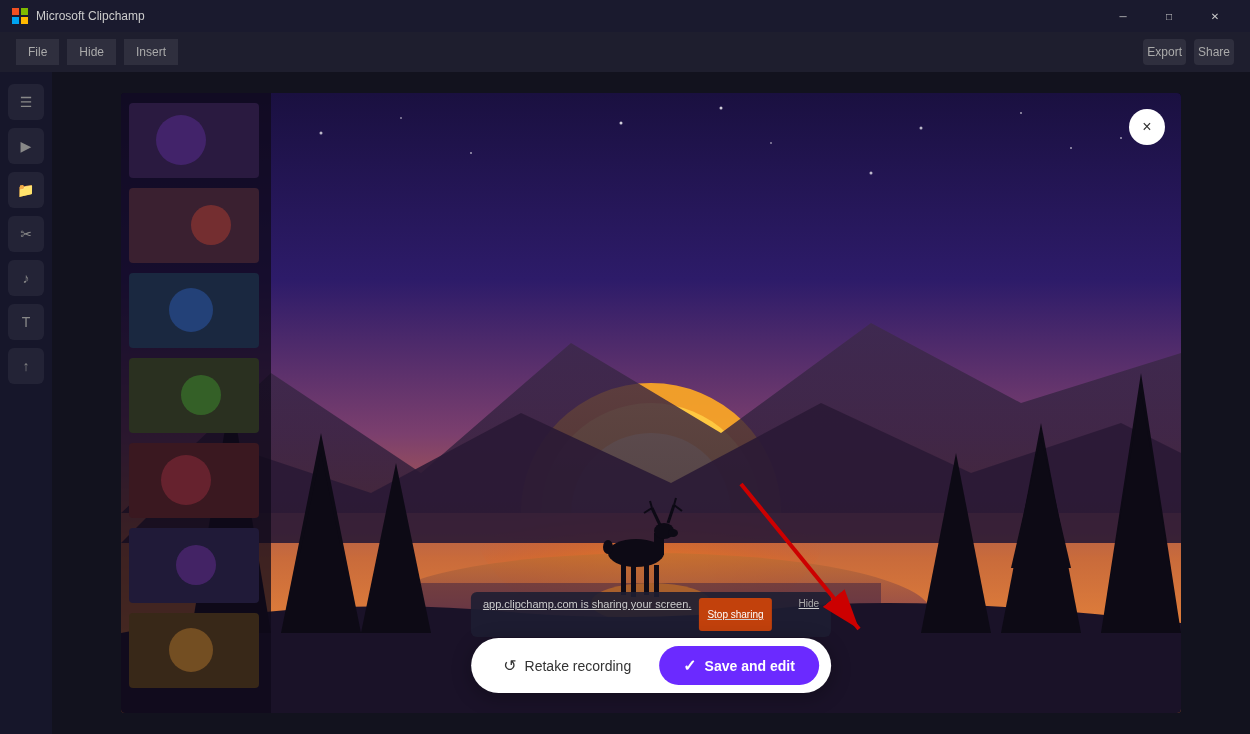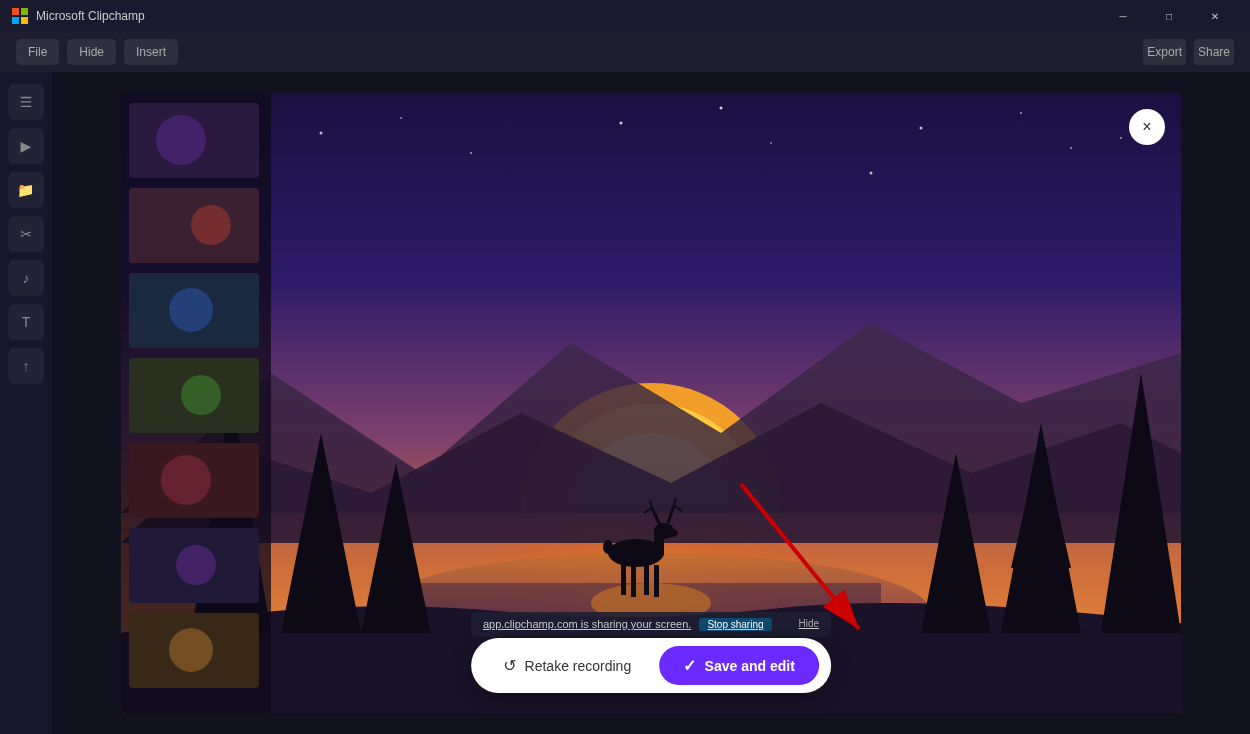--- a/index.html
+++ b/index.html
@@ -64,21 +64,21 @@
       align-items: center;
       padding: 0 16px;
       gap: 8px;
     }
     .toolbar-btn {
       background: rgba(255,255,255,0.08);
       border: none;
       color: #aaa;
       font-size: 12px;
       padding: 4px 12px;
-      border-radius: 5px;
+      border-radius: 0;
       cursor: pointer;
       height: 26px;
     }
     .toolbar-spacer { flex: 1; }
     .toolbar-right-btn {
       background: rgba(255,255,255,0.08);
       border: none;
       color: #aaa;
       font-size: 12px;
       padding: 4px 4px;
@@ -177,25 +177,25 @@
       display: flex;
       align-items: flex-start;
       gap: 8px;
       font-size: 11px;
       color: #ccc;
       white-space: nowrap;
       z-index: 5;
       text-decoration: underline;
     }
     .screen-share-stop-btn {
-      background: #0c4a6e;
+      background: #c2410c;
       border: none;
       color: #fff;
       font-size: 10px;
-      padding: 1px 8px;
+      padding: 11px 8px;
       border-radius: 3px;
       cursor: pointer;
     }
     .screen-share-hide-btn {
       background: transparent;
       border: none;
       color: #aaa;
       font-size: 10px;
       cursor: pointer;
       margin-left: 19px;

